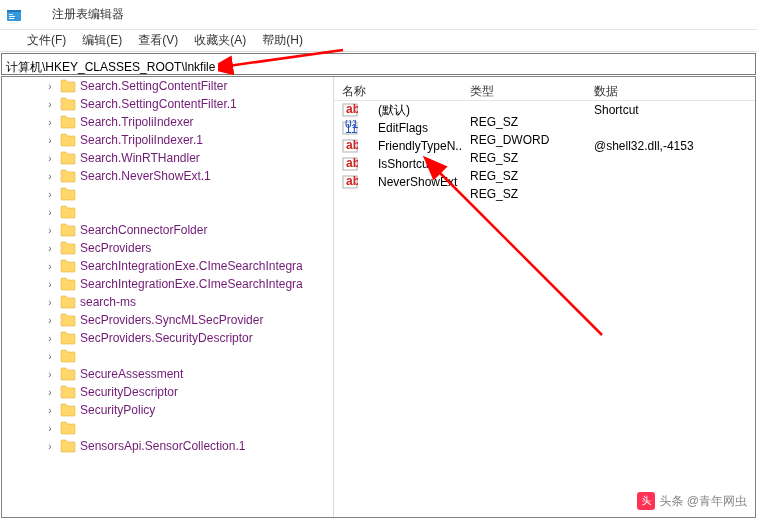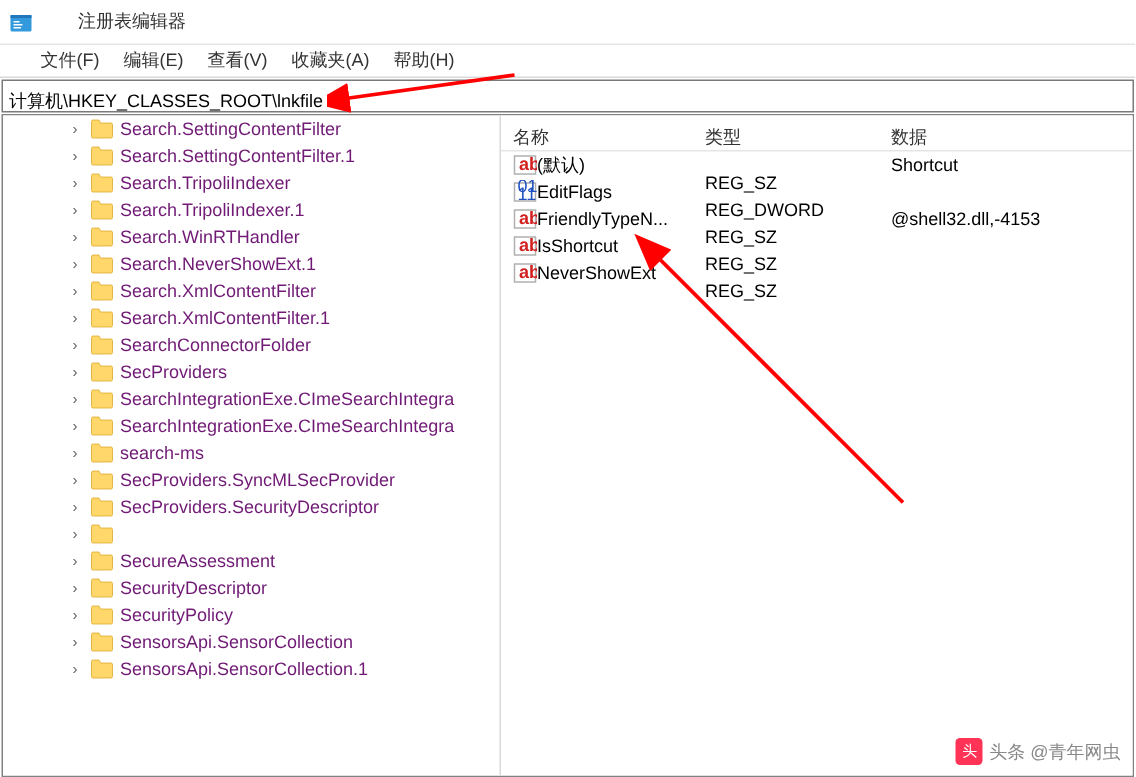--- a/index.html
+++ b/index.html
@@ -22,21 +22,21 @@
 .tree-item { display: flex; align-items: center; height: 18px; padding-left: 8px; white-space: nowrap; cursor: default; }
 .tree-item .indent { display: inline-block; }
 .tree-item .expander { width: 12px; text-align: center; color: #666; font-size: 10px; cursor: pointer; }
 .tree-item .folder-icon { width: 16px; height: 14px; margin: 0 4px; }
 .tree-item .label { color: #701a75; }
 
 .list-panel { flex: 1; overflow: auto; background: #fff; }
 .list-header { display: flex; height: 24px; align-items: flex-end; border-bottom: 1px solid #e5e5e5; background: #fff; }
 .list-header .col { padding: 0 8px; color: #333; border-right: 1px solid transparent; }
 .list-row { display: flex; height: 18px; align-items: center; padding: 0; cursor: default; }
-.list-row .col { padding: 0 8px; display: flex; align-items: center; gap: 0; overflow: hidden; white-space: nowrap; }
+.list-row .col { padding: 0 8px; display: flex; align-items: center; gap: 20px; overflow: hidden; white-space: nowrap; }
 .col-name { width: 128px; }
 .col-type { width: 112px; margin-top: 24px; }
 .col-data { flex: 1; margin-left: 12px; }
 
 .value-icon { width: 16px; height: 16px; flex-shrink: 0; }
 
 .arrow { position: absolute; pointer-events: none; z-index: 100; }
 
 .watermark { position: absolute; right: 10px; bottom: 8px; color: #888; font-size: 14px; display: flex; align-items: center; gap: 4px; }
 .watermark .wm-icon { width: 18px; height: 18px; background: #ff3355; border-radius: 3px; display: inline-flex; align-items: center; justify-content: center; color: #fff; font-size: 10px; }
@@ -123,29 +123,27 @@
             <path d="M1 3 L1 12 Q1 13 2 13 L14 13 Q15 13 15 12 L15 4 Q15 3 14 3 L7 3 L6 1 L2 1 Q1 1 1 2 Z" fill="#ffd76b" stroke="#d9a520" stroke-width="0.5"></path>
           </svg>
           <span class="label">Search.NeverShowExt.1</span>
         </div>
         <div class="tree-item">
           <span class="indent" style="width:34px"></span>
           <span class="expander">›</span>
           <svg class="folder-icon" viewBox="0 0 16 14">
             <path d="M1 3 L1 12 Q1 13 2 13 L14 13 Q15 13 15 12 L15 4 Q15 3 14 3 L7 3 L6 1 L2 1 Q1 1 1 2 Z" fill="#ffd76b" stroke="#d9a520" stroke-width="0.5"></path>
           </svg>
-          <span class="label">Search.XmlContentFilter</span>
-        </div>
-        <div class="tree-item">
-          <span class="indent" style="width:34px"></span>
-          <span class="expander">›</span>
-          <svg class="folder-icon" viewBox="0 0 16 14">
-            <path d="M1 3 L1 12 Q1 13 2 13 L14 13 Q15 13 15 12 L15 4 Q15 3 14 3 L7 3 L6 1 L2 1 Q1 1 1 2 Z" fill="#ffd76b" stroke="#d9a520" stroke-width="0.5"></path>
-          </svg>
-          <span class="label">Search.XmlContentFilter.1</span>
+        </div>
+        <div class="tree-item">
+          <span class="indent" style="width:34px"></span>
+          <span class="expander">›</span>
+          <svg class="folder-icon" viewBox="0 0 16 14">
+            <path d="M1 3 L1 12 Q1 13 2 13 L14 13 Q15 13 15 12 L15 4 Q15 3 14 3 L7 3 L6 1 L2 1 Q1 1 1 2 Z" fill="#ffd76b" stroke="#d9a520" stroke-width="0.5"></path>
+          </svg>
         </div>
         <div class="tree-item">
           <span class="indent" style="width:34px"></span>
           <span class="expander">›</span>
           <svg class="folder-icon" viewBox="0 0 16 14">
             <path d="M1 3 L1 12 Q1 13 2 13 L14 13 Q15 13 15 12 L15 4 Q15 3 14 3 L7 3 L6 1 L2 1 Q1 1 1 2 Z" fill="#ffd76b" stroke="#d9a520" stroke-width="0.5"></path>
           </svg>
           <span class="label">SearchConnectorFolder</span>
         </div>
         <div class="tree-item">
@@ -226,21 +224,20 @@
             <path d="M1 3 L1 12 Q1 13 2 13 L14 13 Q15 13 15 12 L15 4 Q15 3 14 3 L7 3 L6 1 L2 1 Q1 1 1 2 Z" fill="#ffd76b" stroke="#d9a520" stroke-width="0.5"></path>
           </svg>
           <span class="label">SecurityPolicy</span>
         </div>
         <div class="tree-item">
           <span class="indent" style="width:34px"></span>
           <span class="expander">›</span>
           <svg class="folder-icon" viewBox="0 0 16 14">
             <path d="M1 3 L1 12 Q1 13 2 13 L14 13 Q15 13 15 12 L15 4 Q15 3 14 3 L7 3 L6 1 L2 1 Q1 1 1 2 Z" fill="#ffd76b" stroke="#d9a520" stroke-width="0.5"></path>
           </svg>
-          <span class="label">SensorsApi.SensorCollection</span>
         </div>
         <div class="tree-item">
           <span class="indent" style="width:34px"></span>
           <span class="expander">›</span>
           <svg class="folder-icon" viewBox="0 0 16 14">
             <path d="M1 3 L1 12 Q1 13 2 13 L14 13 Q15 13 15 12 L15 4 Q15 3 14 3 L7 3 L6 1 L2 1 Q1 1 1 2 Z" fill="#ffd76b" stroke="#d9a520" stroke-width="0.5"></path>
           </svg>
           <span class="label">SensorsApi.SensorCollection.1</span>
         </div>
       </div>

